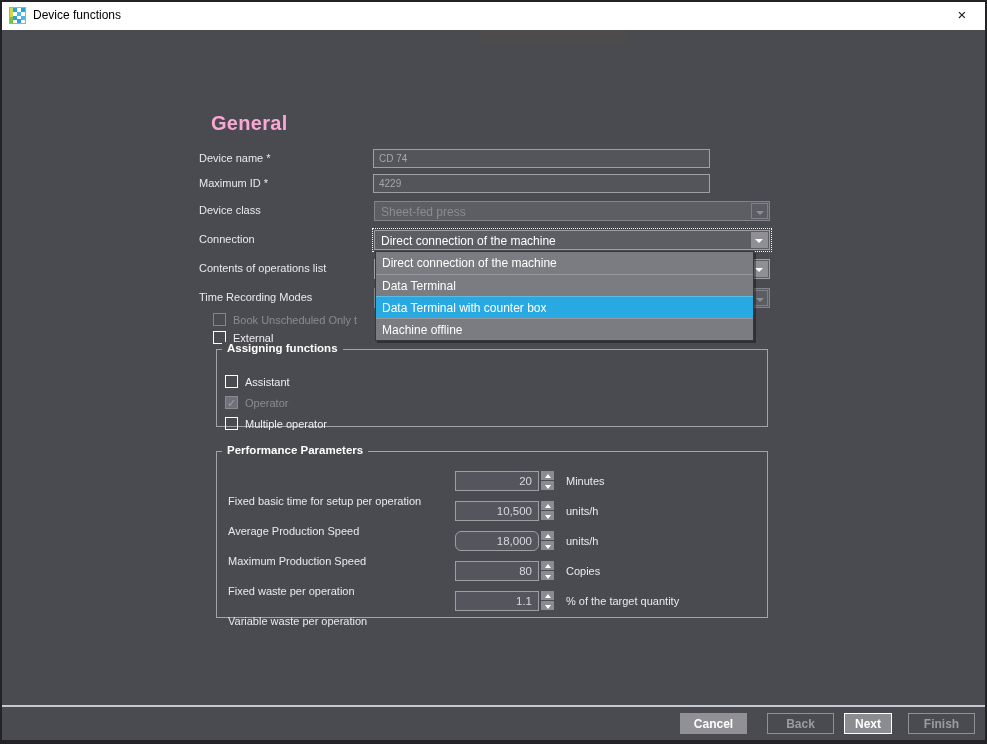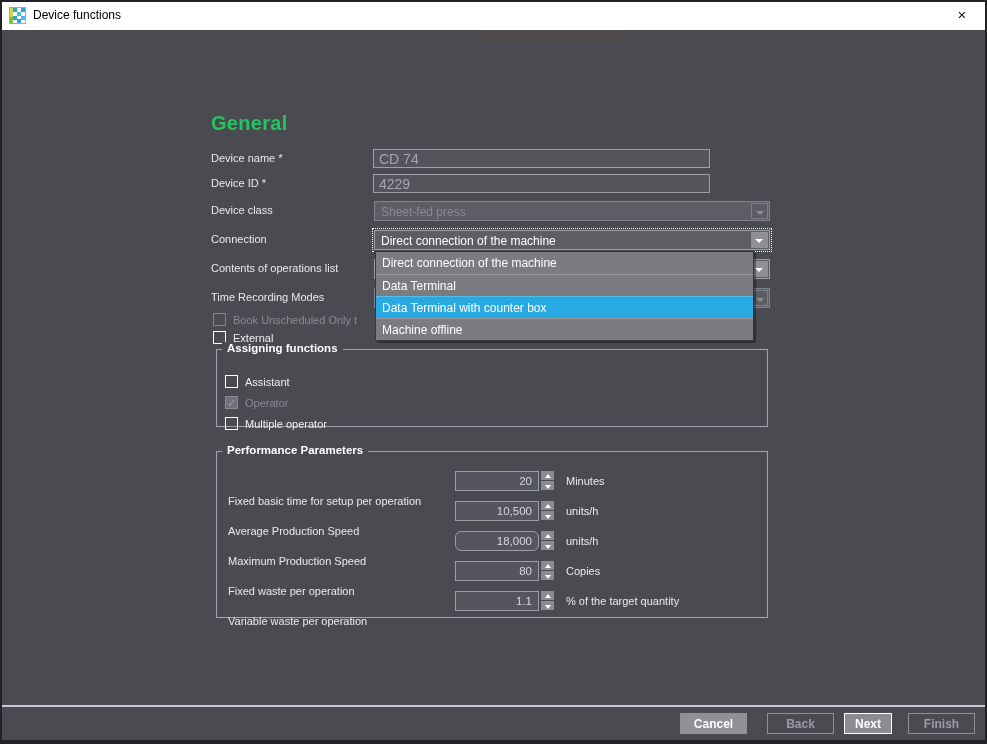--- a/index.html
+++ b/index.html
@@ -11,26 +11,26 @@
   
   .titlebar { position:absolute; left:0; top:0; width:987px; height:30px; background:#ffffff; z-index:5; }
   .title-icon { position:absolute; left:9px; top:7px; width:17px; height:17px; }
   .title-text { position:absolute; left:33px; top:8px; font-size:12px; color:#000; }
   .close-btn { position:absolute; right:16px; top:6px; width:18px; height:18px; font-size:15px; color:#111;
                text-align:center; line-height:18px; cursor:pointer; background:none; border:none; }
 
   .main { position:absolute; left:0; top:30px; width:987px; height:714px; background:#4a4a51; }
   .ghost-rect { position:absolute; left:480px; top:0px; width:146px; height:13px; background:#4e4b4c; }
 
-  .heading { position:absolute; left:211px; top:82px; font-size:20px; font-weight:bold; color:#22c55e; letter-spacing:.3px; }
-
-  .flabel { position:absolute; left:211px; font-size:11px; color:#e9e9ee; white-space:nowrap; }
+  .heading { position:absolute; left:211px; top:82px; font-size:20px; font-weight:bold; color:#f9a8d4; letter-spacing:.3px; }
+
+  .flabel { position:absolute; left:199px; font-size:11px; color:#e9e9ee; white-space:nowrap; }
 
   .tinput { position:absolute; left:373px; width:337px; height:19px; background:#54545b; border:1px solid #9ba0a5;
-            color:#a6a6b0; font-size:14px; font-family:"Liberation Sans",sans-serif; padding:0 0 0 5px; }
+            color:#a6a6b0; font-size:10px; font-family:"Liberation Sans",sans-serif; padding:0 0 0 5px; }
 
   .combo { position:absolute; left:374px; width:396px; height:20px; background:#5d5d64; border:1px solid #9ba0a5; }
   .combo .cv { position:absolute; left:6px; top:3px; font-size:12px; color:#ffffff; white-space:nowrap; }
   .combo .arrow { position:absolute; right:1px; top:1px; bottom:1px; width:17px; background:#8f8f95; }
   .combo .arrow::after { content:""; position:absolute; left:4px; top:7px; border:4.5px solid transparent; border-top-color:#ffffff; }
   .combo.disabled { border-color:#83838b; }
   .combo.disabled .cv { color:#8b8b94; }
   .combo.disabled .arrow { background:#5c5c64; border:1px solid #7f7f88; }
   .combo.disabled .arrow::after { border-top-color:#8d8d96; }
   .combo.focused { outline:1px dotted #ffffff; outline-offset:1px; }
@@ -90,21 +90,21 @@
   </div>
 
   <div class="main">
     <div class="ghost-rect"></div>
 
     <div class="heading">General</div>
 
     <div class="flabel" style="top:122px">Device name *</div>
     <input class="tinput" style="top: 119px;" value="CD 74">
 
-    <div class="flabel" style="top:147px">Device ID *</div>
+    <div class="flabel" style="top:147px">Maximum ID *</div>
     <input class="tinput" style="top: 144px;" value="4229">
 
     <div class="flabel" style="top:174px">Device class</div>
     <div class="combo disabled" style="top:171px">
       <span class="cv">Sheet-fed press</span>
       <span class="arrow"></span>
     </div>
 
     <div class="flabel" style="top:203px">Connection</div>
     <div class="combo focused" style="top:200px">

